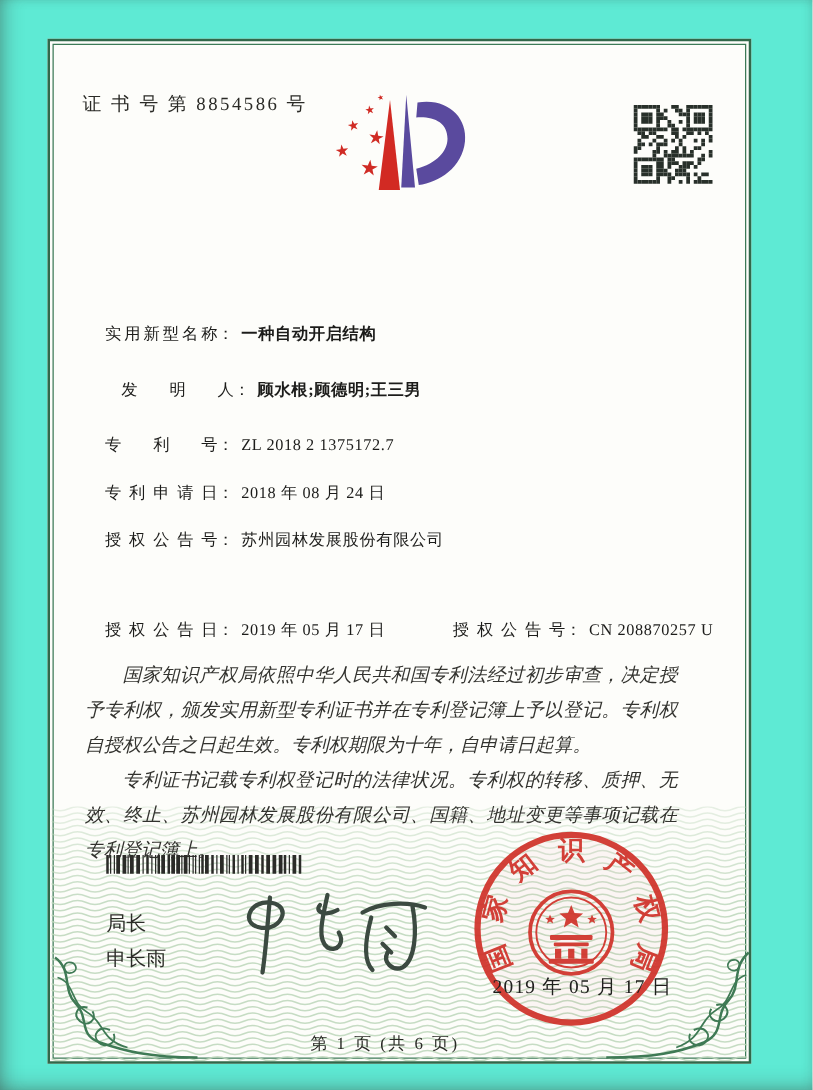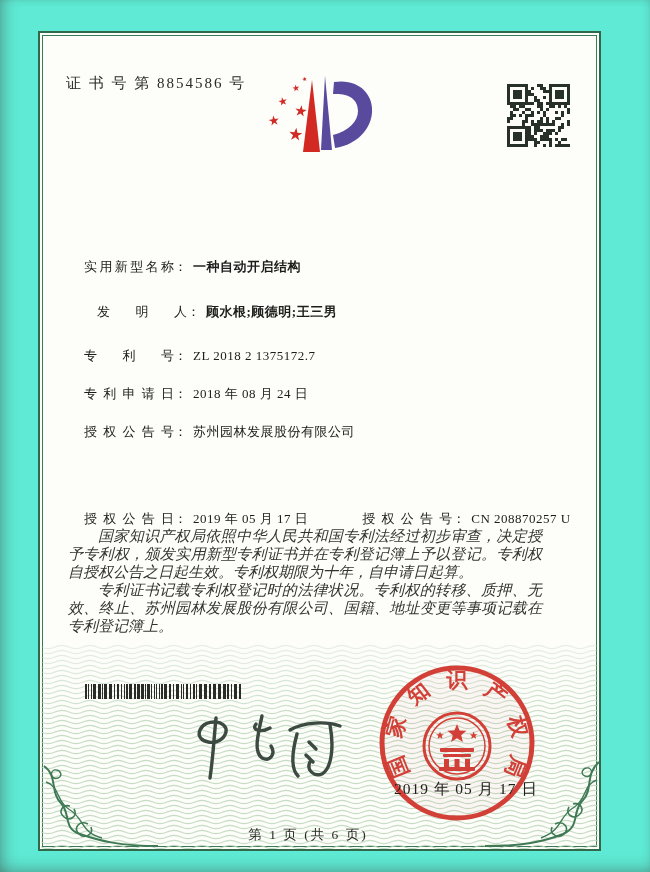--- a/index.html
+++ b/index.html
@@ -39,21 +39,21 @@
   .title { position:absolute; left:38px; top:182px; width:563px; text-align:center;
            font-size:34px; letter-spacing:13px; text-indent:13px; color:#20211d; font-weight:600; }
   
   .field-row { position:absolute; left:84px; font-size:13px; white-space:nowrap; color:#1c1c1a; }
   .flabel { display:inline-block; width:90px; text-align:justify; text-align-last:justify; vertical-align:top; }
   .fcolon { display:inline-block; margin-right:6px; }
   .fvalue { letter-spacing:.5px; }
   .second-field { margin-left:54px; }
   
   .body-text { position:absolute; left:68px; top:527px; width:474px;
-               font-size:15px; line-height:18px; color:#33332f;
+               font-size:15px; line-height:28px; color:#33332f;
                font-style:italic; text-align:justify; }
   .body-text p { text-indent:2em; }
   
   .barcode { position:absolute; left:85px; top:684px; width:160px; height:15px; display:flex; align-items:stretch; }
   .barcode i { display:block; }
   .barcode i.b { background:#2b2b28; }
   
   .signer { position:absolute; left:85px; top:726px; font-size:16px; color:#2c2c28; line-height:28px;
             font-family:"Liberation Sans","DejaVu Sans",sans-serif; }
   .signature { position:absolute; left:178px; top:710px; }
@@ -588,21 +588,21 @@
   </div>
   <div class="field-row" style="top:347px;">
     <span class="flabel">专利号</span><span class="fcolon">：</span><span class="fvalue">ZL 2018 2 1375172.7</span>
   </div>
   <div class="field-row" style="top:385px;">
     <span class="flabel">专利申请日</span><span class="fcolon">：</span><span class="fvalue">2018 年 08 月 24 日</span>
   </div>
   <div class="field-row" style="top:423px;">
     <span class="flabel">授权公告号</span><span class="fcolon">：</span><span class="fvalue">苏州园林发展股份有限公司</span>
   </div>
-  <div class="field-row" style="top:495px;margin-top:15px;">
+  <div class="field-row" style="top:495px;">
     <span class="flabel">授权公告日</span><span class="fcolon">：</span><span class="fvalue">2019 年 05 月 17 日</span><span class="second-field"><span class="flabel">授权公告号</span><span class="fcolon">：</span><span class="fvalue">CN 208870257 U</span></span>
   </div>
 
   <div class="body-text">
     <p>国家知识产权局依照中华人民共和国专利法经过初步审查，决定授予专利权，颁发实用新型专利证书并在专利登记簿上予以登记。专利权自授权公告之日起生效。专利权期限为十年，自申请日起算。</p>
     <p>专利证书记载专利权登记时的法律状况。专利权的转移、质押、无效、终止、苏州园林发展股份有限公司、国籍、地址变更等事项记载在专利登记簿上。</p>
   </div>
 
   <div class="barcode" id="barcodeBox">
       <i class="b" style="width:2px"></i>
@@ -688,20 +688,24 @@
       <i class="b" style="width:2px"></i>
       <i style="width:2px"></i>
       <i class="b" style="width:1px"></i>
       <i style="width:2px"></i>
       <i class="b" style="width:3px"></i>
       <i style="width:2px"></i>
       <i class="b" style="width:2px"></i>
       <i style="width:2px"></i>
     </div>
 
+  <div class="signer">
+    <div>局长</div>
+    <div>申长雨</div>
+  </div>
 
   <div class="signature">
     <svg width="180" height="88" viewBox="0 0 180 88" xmlns="http://www.w3.org/2000/svg" fill="none" stroke="#3c4a41" stroke-width="3.4" stroke-linecap="round" stroke-linejoin="round">
       <path d="M38,8 C36,28 35,48 32,68"></path>
       <path d="M22,20 C16,34 44,38 48,22 C50,10 27,8 22,20"></path>
       <path d="M78,14 C73,20 83,23 92,18"></path>
       <path d="M84,6 C79,28 76,42 84,48 C92,52 98,44 93,36"></path>
       <path d="M112,20 C126,12 148,11 162,16"></path>
       <path d="M119,24 C113,46 114,60 120,66"></path>
       <path d="M152,15 C156,36 154,58 144,64 C136,67 128,60 132,52"></path>

